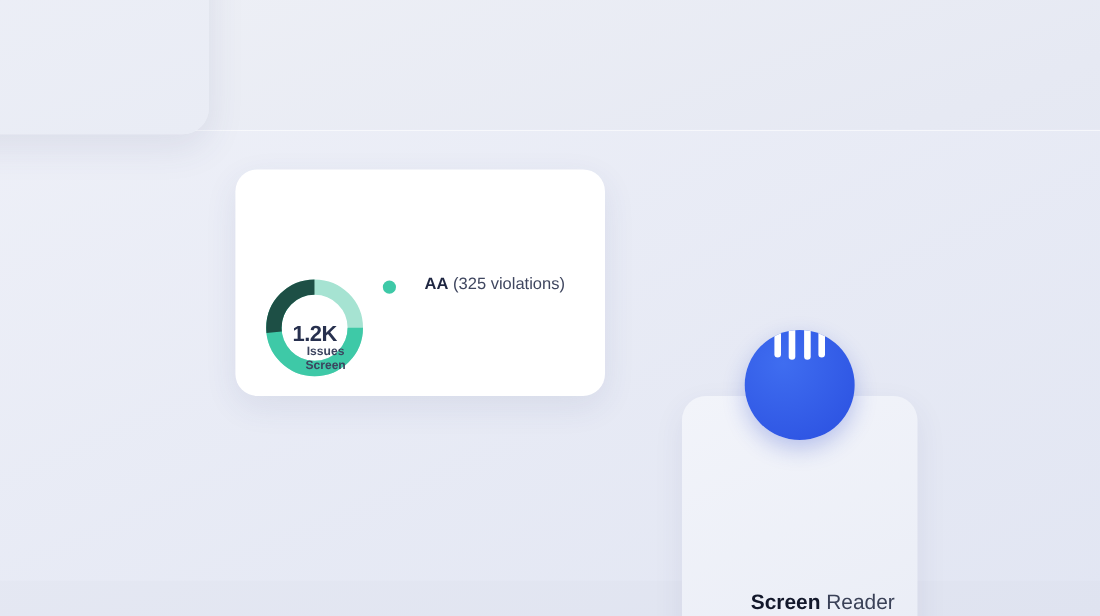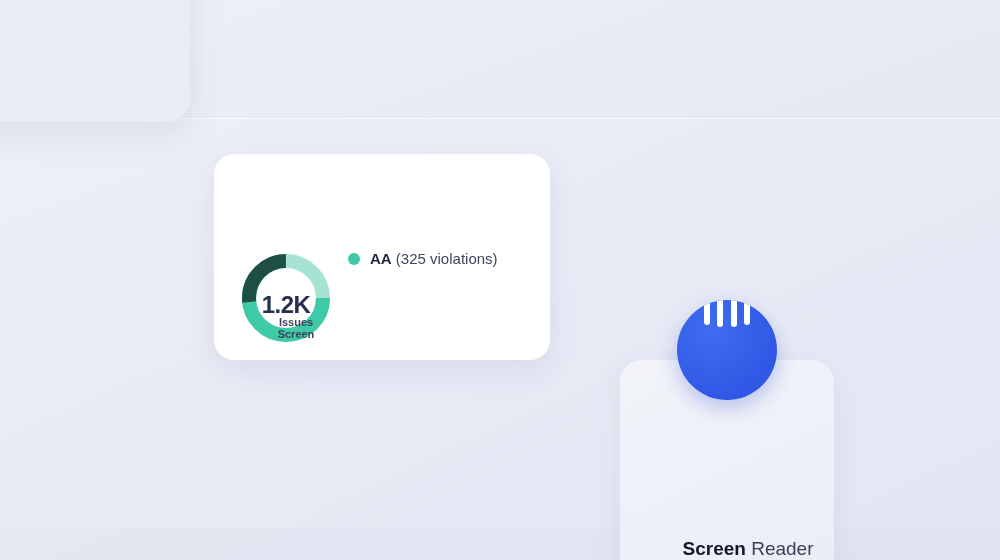--- a/index.html
+++ b/index.html
@@ -36,24 +36,24 @@
   #donut-card {
     left: 214px; top: -118px; width: 336px; height: 206px;
     border-radius: 20px;
     box-shadow: 0 10px 30px rgba(60,70,120,0.09);
   }
   #donut-wrap { position:absolute; left:24px; top:96px; width:96px; height:96px; }
   .donut-center {
     position:absolute; inset:0; display:flex; flex-direction:column;
     align-items:center; justify-content:center; line-height:1.05;
   }
-  .donut-center .big { font-size:24px; font-weight:800; color:#27304e; letter-spacing:-0.5px;margin-top:36px;}
+  .donut-center .big { font-size:20px; font-weight:800; color:#27304e; letter-spacing:-0.5px;margin-top:36px;}
   .donut-center .sm  { font-size:11px; font-weight:600; color:#3c4straight; color:#3c445f;padding-left:20px;}
   .legend { position:absolute; left:134px; top:96px; }
-  .leg-row { display:flex; align-items:center; gap:10px; margin-bottom:14px; }
+  .leg-row { display:flex; align-items:flex-end; gap:26px; margin-bottom:14px; }
   .leg-dot { width:12px; height:12px; border-radius:50%; flex:none; }
   .leg-txt { font-size:15px; color:#3f465f; white-space:nowrap; }
   .leg-txt b { color:#1f2742; font-weight:800; }
 
   
   #sr-card {
     left: 620px; top: -118px; width: 214px; height: 228px;
     background: linear-gradient(155deg,#f2f4fa,#eaedf6);
     border-radius: 22px;
     box-shadow: 0 10px 28px rgba(60,70,120,0.08);

